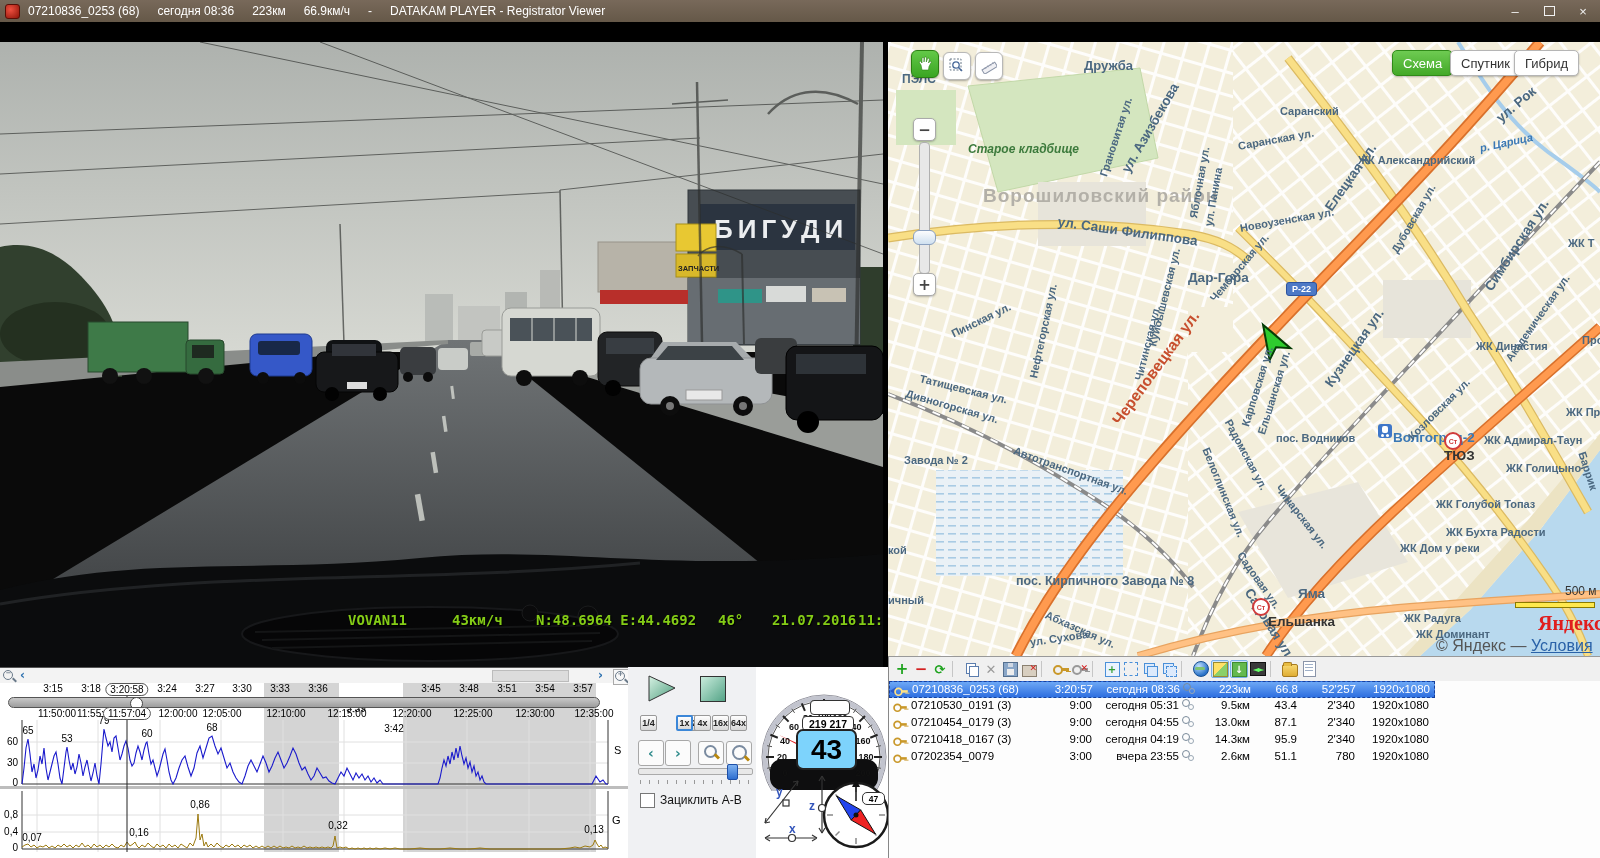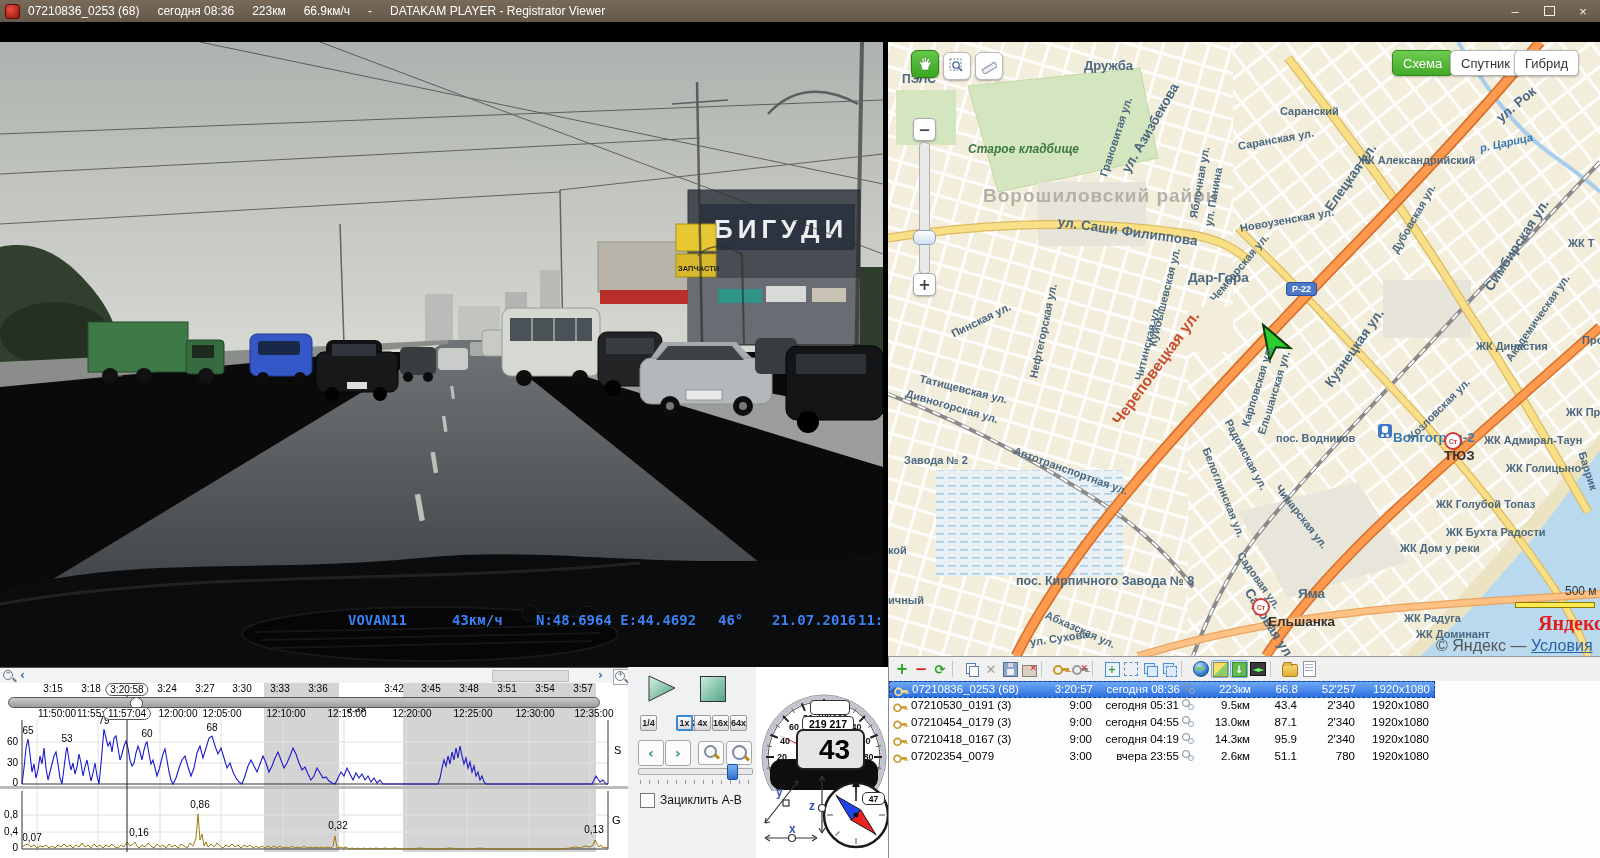--- a/index.html
+++ b/index.html
@@ -11,21 +11,21 @@
     color:#fff;font-size:12px;display:flex;align-items:center;}
   #titlebar .seg{margin-right:18px;white-space:nowrap;}
   .appicon{width:13px;height:13px;margin:0 8px 0 5px;background:radial-gradient(circle at 35% 35%,#f05040,#8e1408);border-radius:3px;border:1px solid #5a0e06;}
   .winbtns{position:absolute;right:0;top:0;height:22px;display:flex;}
   .winbtn{width:34px;height:22px;display:flex;align-items:center;justify-content:center;color:#f2f2f2;font-size:13px;}
   .restore-glyph{width:9px;height:8px;border:1px solid #f2f2f2;}
   #menubar{left:0;top:22px;width:1600px;height:20px;background:#f4f3f1;border-bottom:1px solid #c9c7c3;display:flex;align-items:center;font-size:12.5px;color:#111;}
   .menuitem{padding:0 9px;}
   
   #video{left:0;top:42px;width:883px;height:625px;background:#0a0a0a;overflow:hidden;}
-  .ovl{position:absolute;color:#3b82f6;font:bold 14px "DejaVu Sans Mono",monospace;text-shadow:1px 1px 1px #000;white-space:nowrap;}
+  .ovl{position:absolute;color:#84cc16;font:bold 14px "DejaVu Sans Mono",monospace;text-shadow:1px 1px 1px #000;white-space:nowrap;}
   #gapstrip{left:883px;top:42px;width:5px;height:625px;background:#000;}
   
   #map{left:888px;top:42px;width:712px;height:614px;background:#f3eedb;overflow:hidden;border-right:1px solid #777;}
   .ml{position:absolute;font-size:11px;color:#4b6880;white-space:nowrap;transform-origin:0 50%;}
   .ml14{font-size:13.5px;}
   .mlg{color:#3c7a3c;font-style:italic;font-size:12px;}
   .mlbig{color:#b3b0a8;font-size:19px;letter-spacing:1px;}
   .mlr{color:#c74f2e;font-size:15.5px;font-weight:bold;}
   .mlblue{color:#3a78b5;font-style:italic;}
   .mapbtn{position:absolute;height:24px;padding:0 10px;border-radius:5px;background:#fff;border:1px solid #b5b5b5;
@@ -79,22 +79,22 @@
   .volticks{position:absolute;left:12px;top:113px;width:110px;height:4px;
     background:repeating-linear-gradient(90deg,#999 0 1px,transparent 1px 9px);}
   #loopchk{position:absolute;left:12px;top:126px;width:13px;height:13px;background:#fff;border:1px solid #777;}
   #looplbl{position:absolute;left:32px;top:126px;font-size:12px;color:#111;}
   
   #gauges{left:756px;top:667px;width:132px;height:191px;background:#fff;}
   .gtick{position:absolute;font:bold 9px "Liberation Sans",sans-serif;color:#111;transform:translate(-50%,-50%);}
   #odo{position:absolute;left:46px;top:49px;width:50px;height:13px;background:#fff;border:1px solid #333;border-radius:4px;
     font:bold 10.5px "Liberation Sans",sans-serif;display:flex;align-items:center;justify-content:center;}
   #emptybox{position:absolute;left:54px;top:33px;width:38px;height:13px;background:#fff;border:1px solid #333;border-radius:4px;}
-  #speedval{position:absolute;left:40px;top:62px;width:57px;height:37px;background:#e5e5e5;border:2px solid #222;border-radius:7px;
-    font:bold 28px "Liberation Sans",sans-serif;display:flex;align-items:center;justify-content:center;padding-left:8px;}
+  #speedval{position:absolute;left:40px;top:62px;width:57px;height:37px;background:#7dd3fc;border:2px solid #222;border-radius:7px;
+    font:bold 28px "Liberation Sans",sans-serif;display:flex;align-items:center;justify-content:center;}
   #compassval{position:absolute;left:106px;top:125px;width:21px;height:11px;background:#fff;border:1px solid #333;border-radius:5px;
     font:bold 8.5px "Liberation Sans",sans-serif;display:flex;align-items:center;justify-content:center;}
   .axlbl{position:absolute;color:#3355bb;font:bold 12px "Liberation Sans",sans-serif;}
   
   #files{left:888px;top:656px;width:712px;height:202px;background:#fdfdfd;border-left:1px solid #888;border-top:1px solid #999;box-sizing:border-box;}
   #ftoolbar{position:absolute;left:0;top:0;width:712px;height:24px;background:#f0f0f0;display:flex;align-items:center;padding-left:4px;box-sizing:border-box;}
   .tbi{width:18px;height:18px;margin-right:1px;position:relative;display:flex;align-items:center;justify-content:center;
     font:bold 13px "DejaVu Sans",sans-serif;border:1px solid transparent;border-radius:2px;box-sizing:border-box;}
   .tbi.pressed{background:#cfe4f7;border-color:#7ab0e8;}
   .tbsep{width:7px;height:16px;border-left:1px solid #c6c6c6;margin:0 3px 0 2px;}
@@ -529,21 +529,21 @@
 
     <div class="abs" style="left:0;top:15px;width:628px;height:14px;">
       <span class="ticklbl" style="left:53px;">3:15</span>
       <span class="ticklbl" style="left:91px;">3:18</span>
       <span class="ticklbl" style="left:167px;">3:24</span>
       <span class="ticklbl" style="left:205px;">3:27</span>
       <span class="ticklbl" style="left:242px;">3:30</span>
       <span class="ticklbl" style="left:280px;">3:33</span>
       <span class="ticklbl" style="left:318px;">3:36</span>
       <span class="ticklbl" style="left:356px;margin-top:20px;">3:39</span>
-      <span class="ticklbl" style="left:394px;">3:42</span>
+      <span class="ticklbl" style="left:394px;margin-top:40px;">3:42</span>
       <span class="ticklbl" style="left:431px;">3:45</span>
       <span class="ticklbl" style="left:469px;">3:48</span>
       <span class="ticklbl" style="left:507px;">3:51</span>
       <span class="ticklbl" style="left:545px;">3:54</span>
       <span class="ticklbl" style="left:583px;">3:57</span>
       <span class="curbox" style="left:127px;top:0;">3:20:58</span>
     </div>
     <div id="slidebar">
       <div id="slideknob" style="left:121px;"></div>
     </div>

